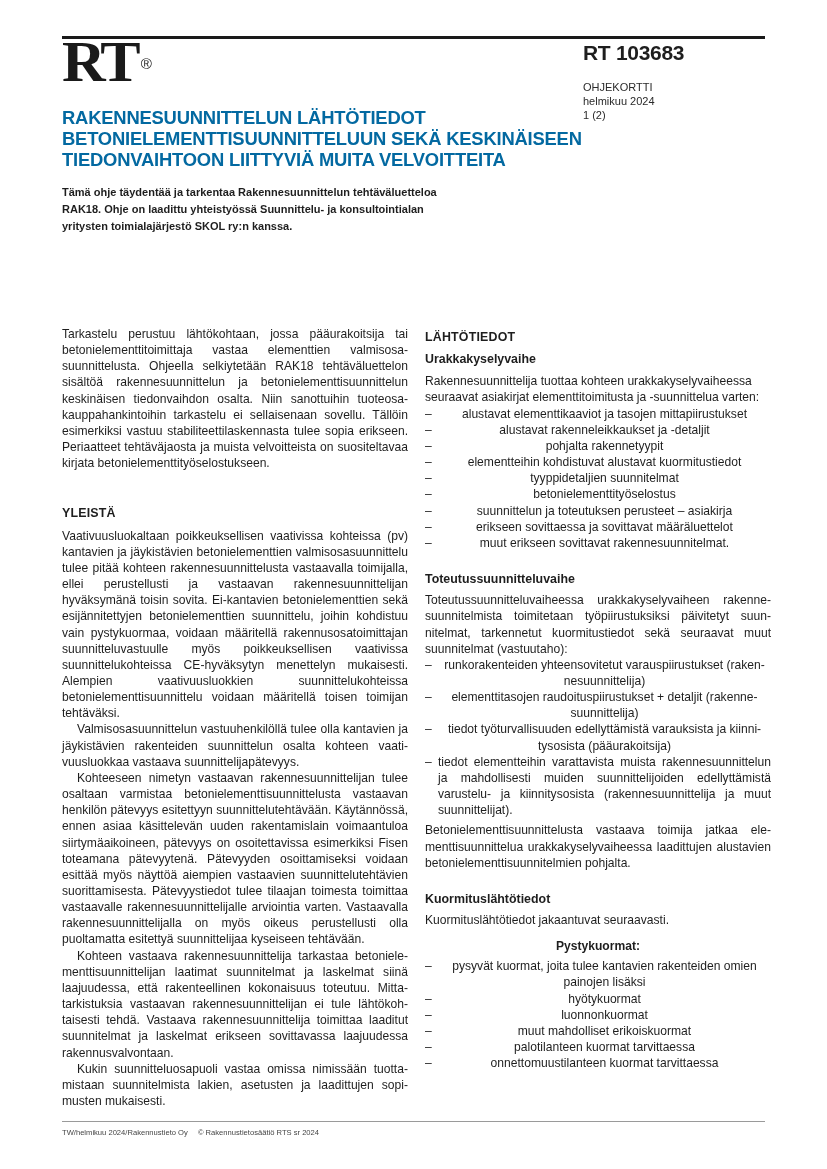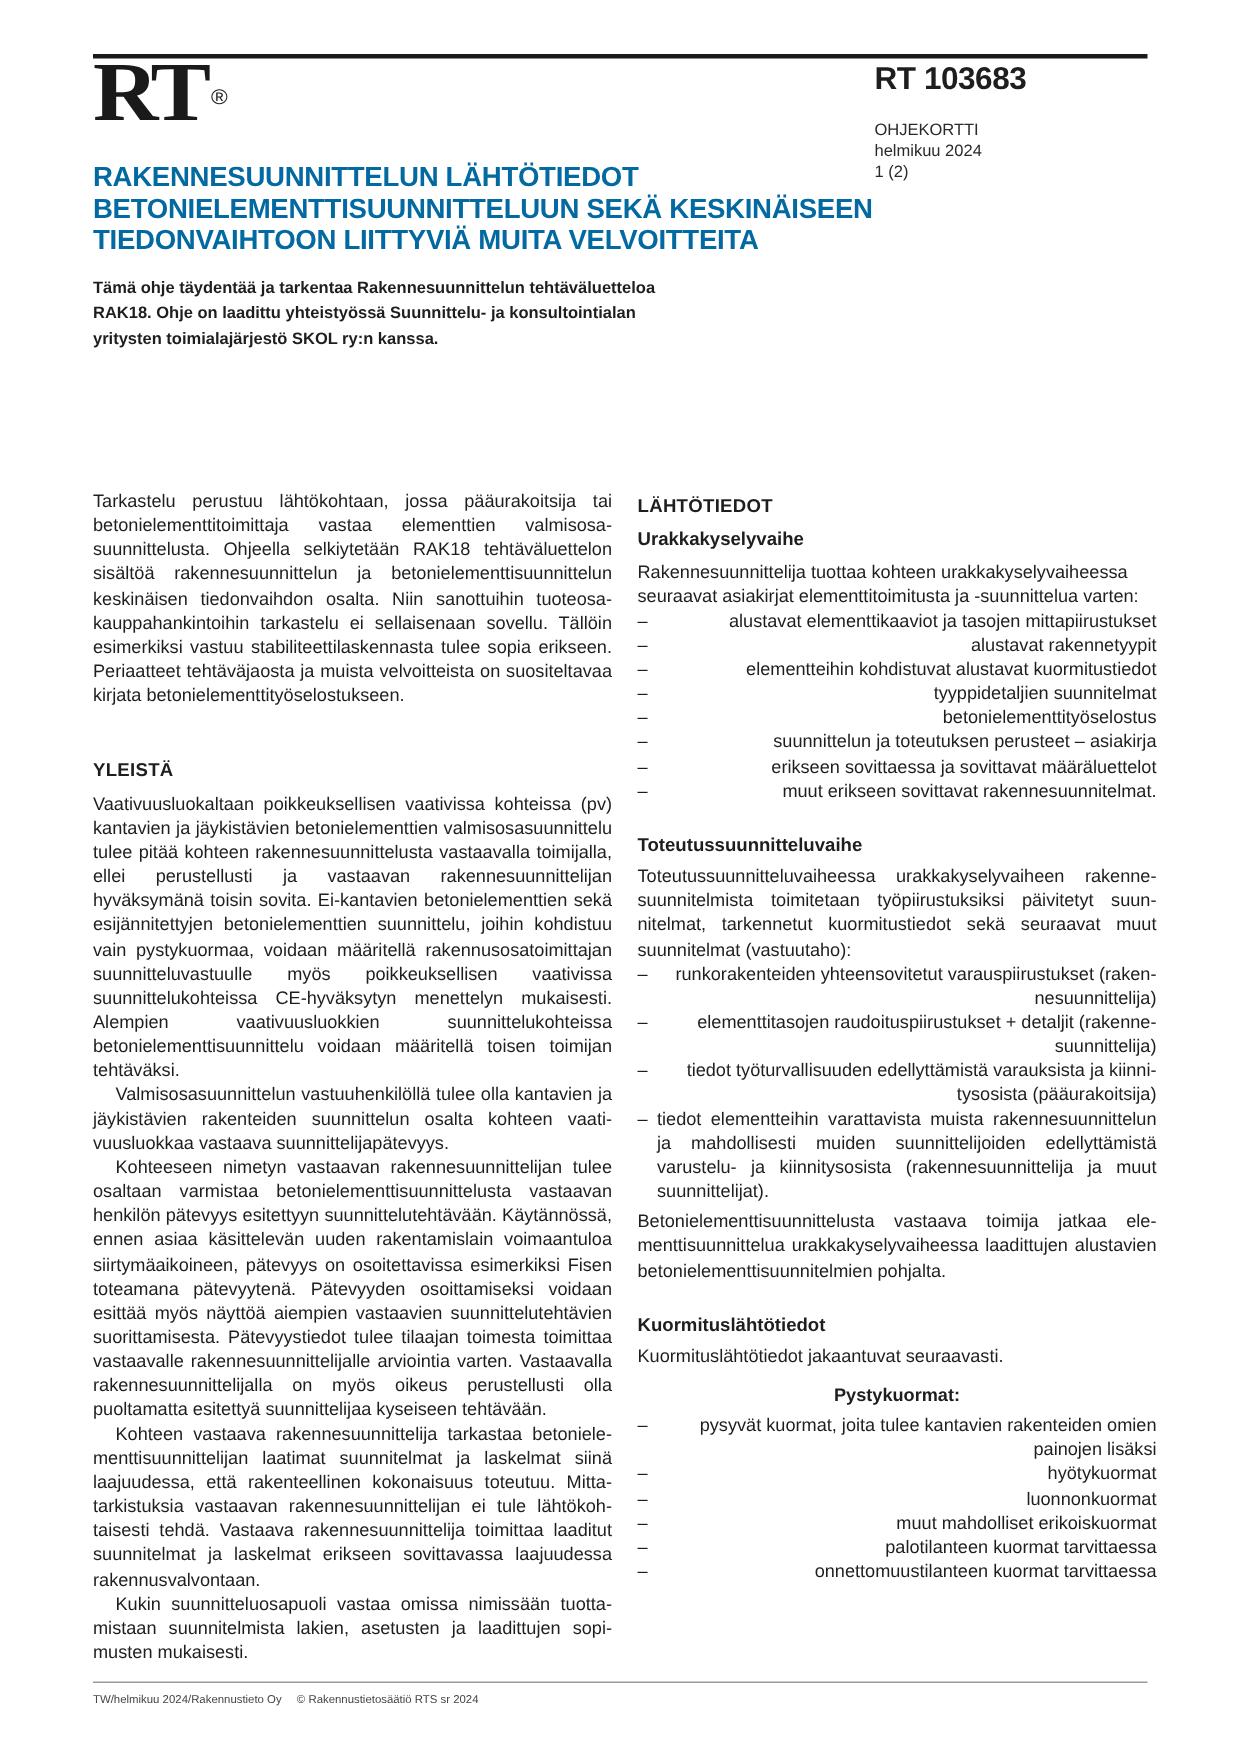--- a/index.html
+++ b/index.html
@@ -18,21 +18,21 @@
            line-height: 21px; letter-spacing: -0.2px; color: #0369a1; }
   .lead { left: 62px; top: 184px; width: 400px; font-size: 11px; font-weight: bold;
           line-height: 17px; color: #1e1e1e; }
   .col { width: 346px; font-size: 12.1px; line-height: 16.15px; }
   .col p { margin: 0; text-align: justify; hyphens: manual; }
   .col p.indent { text-indent: 15px; }
   .h2 { font-size: 12.4px; font-weight: bold; margin: 0; letter-spacing: 0.2px; }
   .h3 { font-size: 12.4px; font-weight: bold; margin: 0; }
   .h4 { font-size: 12.1px; font-weight: bold; margin: 0; text-align: center; }
   ul.dash { list-style: none; margin: 0; padding: 0; }
-  ul.dash li { position: relative; padding-left: 13px; text-align: right; }
+  ul.dash li { position: relative; padding-left: 13px; text-align: center; }
   ul.dash li::before { content: "–"; position: absolute; left: 0; top: 0; }
   .left-col { left: 62px; top: 326px; }
   .right-col { left: 425px; top: 329px; }
   .footline { left: 62px; top: 1130px; width: 703px; height: 1px; background: #9a9a9a; }
   .foot { left: 62px; top: 1129px; font-size: 7.6px; color: #444; line-height: 10px; }
   .foot span + span { margin-left: 8px; }
 </style>
 </head>
 <body>
 
@@ -69,21 +69,22 @@
 </div>
 
 <div class="abs col right-col">
   <div class="h2">LÄHTÖTIEDOT</div>
   <div style="height:6px"></div>
   <div class="h3">Urakkakyselyvaihe</div>
   <div style="height:6px"></div>
   <p style="text-align:left">Rakennesuunnittelija tuottaa kohteen urakkakyselyvaiheessa seuraavat asiakirjat elementtitoimitusta ja -suunnittelua varten:</p>
   <ul class="dash">
     <li>alustavat elementtikaaviot ja tasojen mittapiirustukset</li>
-    <li>alustavat rakennetyypit</li>
+    <li>alustavat rakenneleikkaukset ja -detaljit</li>
+    <li>pohjalta rakennetyypit</li>
     <li>elementteihin kohdistuvat alustavat kuormitustiedot</li>
     <li>tyyppidetaljien suunnitelmat</li>
     <li>betonielementtityöselostus</li>
     <li>suunnittelun ja toteutuksen perusteet – asiakirja</li>
     <li>erikseen sovittaessa ja sovittavat määräluettelot</li>
     <li>muut erikseen sovittavat rakennesuunnitelmat.</li>
   </ul>
   <div style="height:20px"></div>
   <div class="h3">Toteutussuunnitteluvaihe</div>
   <div style="height:5px"></div>

